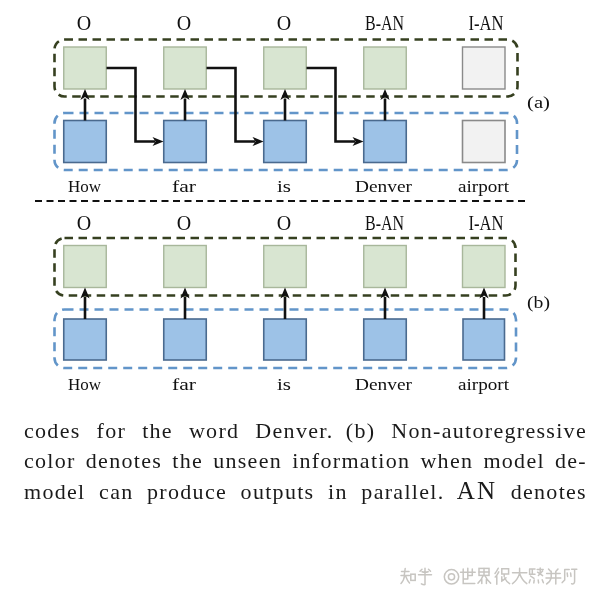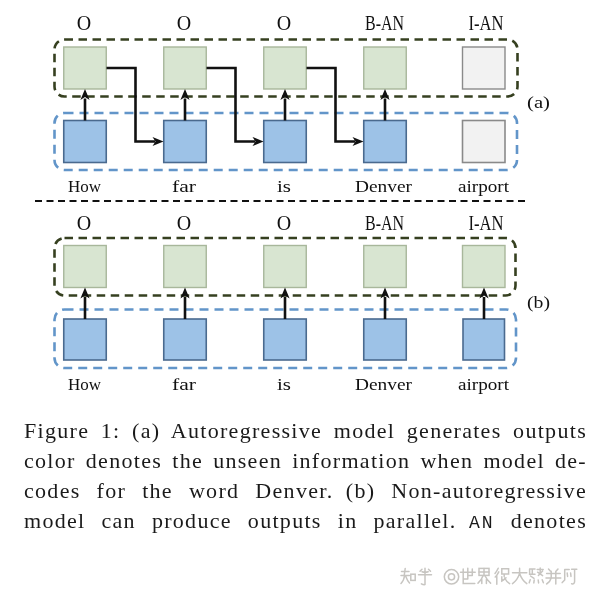--- a/index.html
+++ b/index.html
@@ -2,21 +2,21 @@
 <html><head>
 <meta charset="utf-8">
 <style>
   html,body{margin:0;padding:0;background:#ffffff;}
   #page{position:relative;width:600px;height:599px;background:#fff;overflow:hidden;
         font-family:"Liberation Serif",serif;}
   #diag{position:absolute;left:0;top:0;}
   #cap{position:absolute;left:24px;top:416px;width:563px;
        font-size:22px;line-height:30px;color:#1a1a1a;}
   .jl{text-align:justify;text-align-last:justify;white-space:nowrap;letter-spacing:1.3px;}
-  .mono{font-family:Liberation Mono, monospace;font-size:18px;letter-spacing:2.1px;}
+  .mono{font-family:Liberation Serif, serif;font-size:25px;letter-spacing:2.1px;}
 </style>
 </head>
 <body>
 <div id="page">
 <svg id="diag" width="600" height="412" viewBox="0 0 600 412">
   <defs>
     <g id="uparrow">
       <line x1="0" y1="0" x2="0" y2="-22" stroke="#111" stroke-width="2.6"></line>
       <path d="M 0 -31.5 L 4.6 -20.5 L 0 -23.5 L -4.6 -20.5 Z" fill="#111"></path>
     </g>
@@ -106,23 +106,22 @@
   <g font-size="17.5" fill="#111" text-anchor="middle">
     <text x="84.5" y="390" textLength="33" lengthAdjust="spacingAndGlyphs">How</text>
     <text x="184" y="390" textLength="24" lengthAdjust="spacingAndGlyphs">far</text>
     <text x="284" y="390" textLength="14" lengthAdjust="spacingAndGlyphs">is</text>
     <text x="383.5" y="390" textLength="57" lengthAdjust="spacingAndGlyphs">Denver</text>
     <text x="483.5" y="390" textLength="51" lengthAdjust="spacingAndGlyphs">airport</text>
   </g>
 </svg>
 
 <div id="cap">
-  <div class="jl">Figure 1: (a) Autoregressive model generates outputs</div>
+  <div class="jl">codes for the word Denver. (b) Non-autoregressive</div>
   <div class="jl">color denotes the unseen information when model de-</div>
-  <div class="jl">codes for the word Denver. (b) Non-autoregressive</div>
   <div class="jl">model can produce outputs in parallel. <span class="mono">AN</span> denotes</div>
 </div>
 
 <svg id="wm" width="180" height="22" viewBox="0 0 180 22" style="position:absolute;left:400px;top:566px;">
   <g stroke="#c7c5c1" stroke-width="1.5" fill="none" stroke-linecap="round">
 
     <path d="M1.5,5.5 H9 M5.2,2.5 L4.2,9.5 M1,9.5 H9.5 M4.6,9.5 C4.1,13 2.6,16 1,17.5 M5.8,10.5 C6.8,13.2 8.2,15.7 9.5,17"></path>
     <rect x="10.8" y="8.2" width="4.4" height="6.2"></rect>
 
     <path d="M20,5.2 L22,3.2 M28.5,3.2 L30.5,5.2 M18.5,8.8 H31.5 M25,2.2 V18.6 M25,18.6 C23.6,18.8 22.4,18.4 21.4,17.8 M22,5.8 C23.8,6.4 26.4,6.4 28.2,5.8"></path>

